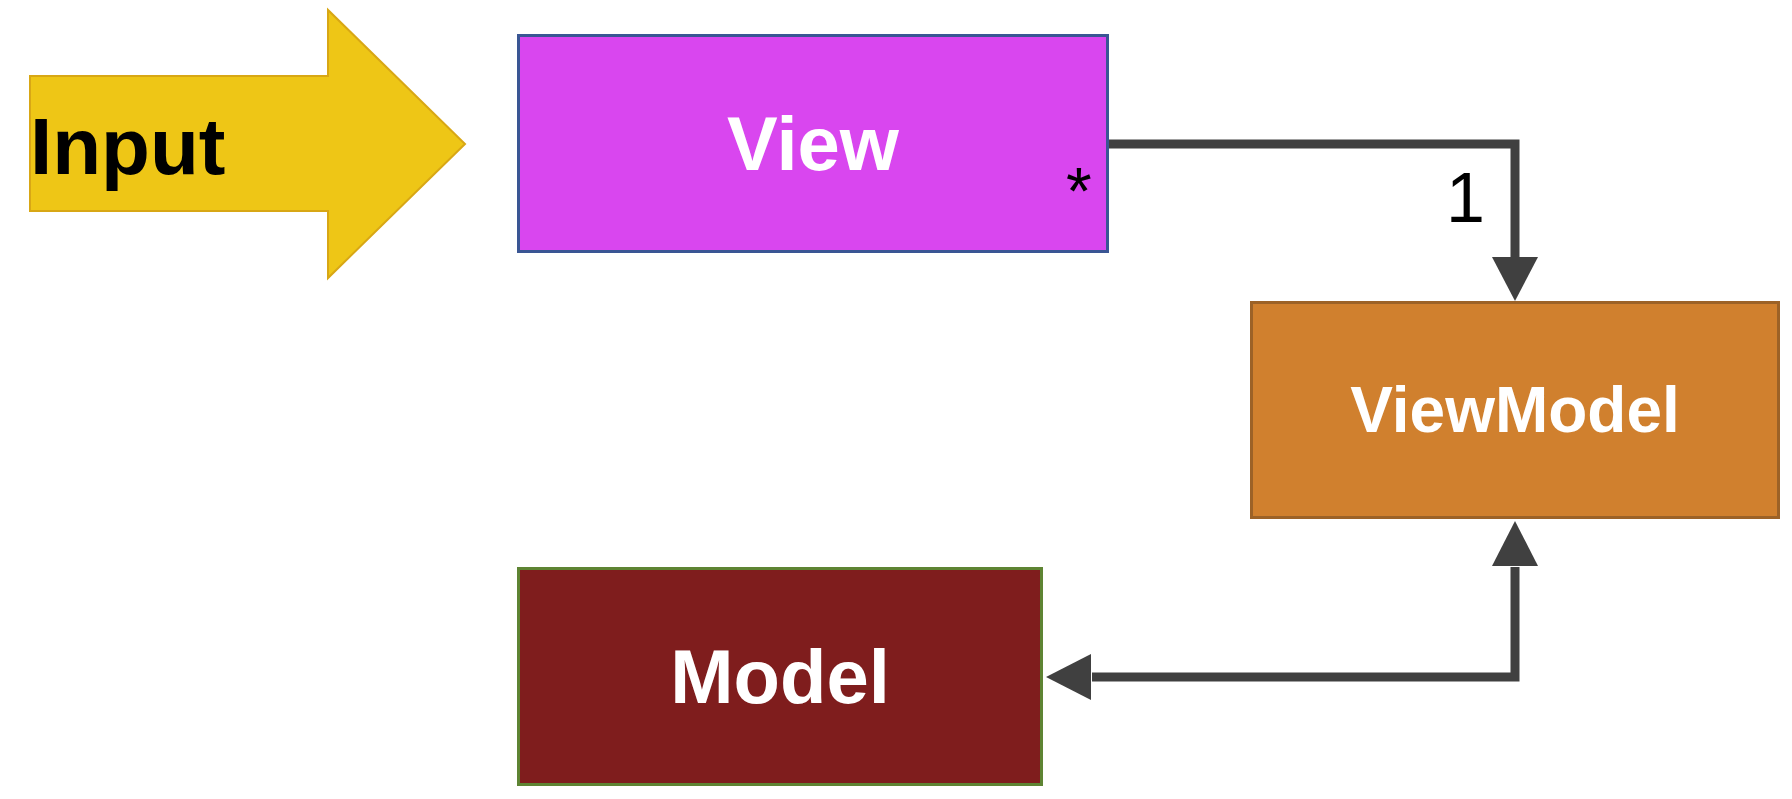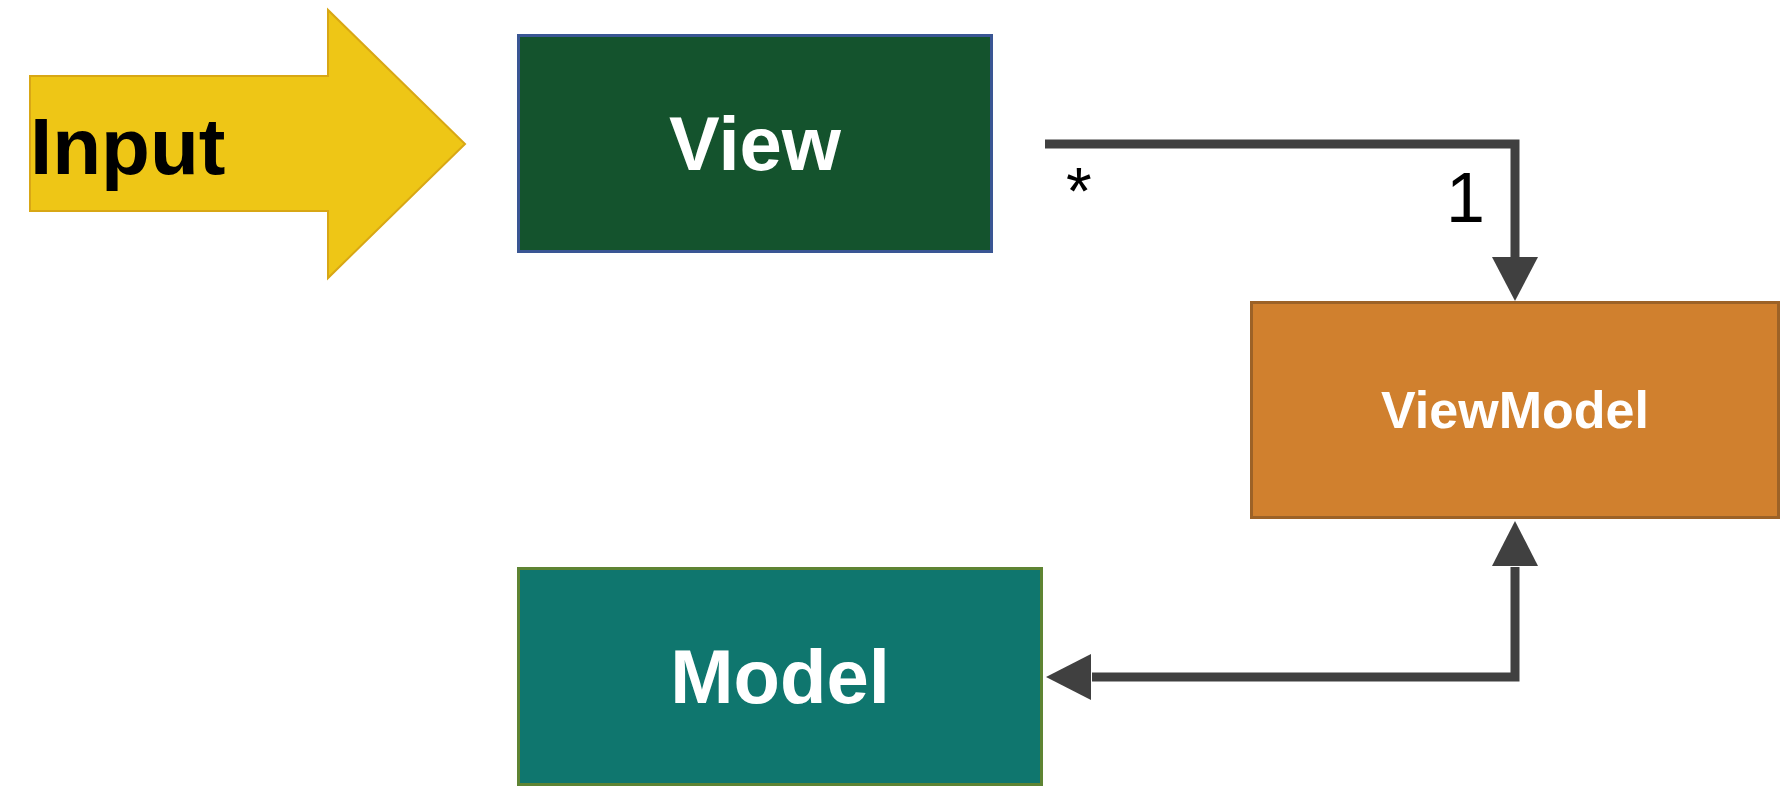--- a/index.html
+++ b/index.html
@@ -29,36 +29,36 @@
     box-sizing: border-box;
   }
   .node-label {
     font-weight: bold;
     color: #ffffff;
     letter-spacing: 0px;
     white-space: nowrap;
   }
   .box-view {
     left: 517px; top: 34px;
-    width: 476px; height: 219px;
-    background: #14532d;
+    width: 592px; height: 219px;
+    background: #d946ef;
     border: 3px solid #3A5694;
   }
   .box-view .node-label { font-size: 76px; }
   .box-viewmodel {
     left: 1250px; top: 301px;
     width: 530px; height: 218px;
     background: #D0802E;
     border: 3px solid #9C6227;
   }
-  .box-viewmodel .node-label { font-size: 52px; }
+  .box-viewmodel .node-label { font-size: 64px; }
   .box-model {
     left: 517px; top: 567px;
     width: 526px; height: 219px;
-    background: #0f766e;
+    background: #7f1d1d;
     border: 3px solid #5E8433;
   }
   .box-model .node-label { font-size: 76px; }
   .input-arrow-wrap {
     left: 0; top: 0;
     width: 480px; height: 290px;
   }
   .input-label-wrap {
     position: absolute;
     left: 30px; top: 92px;

